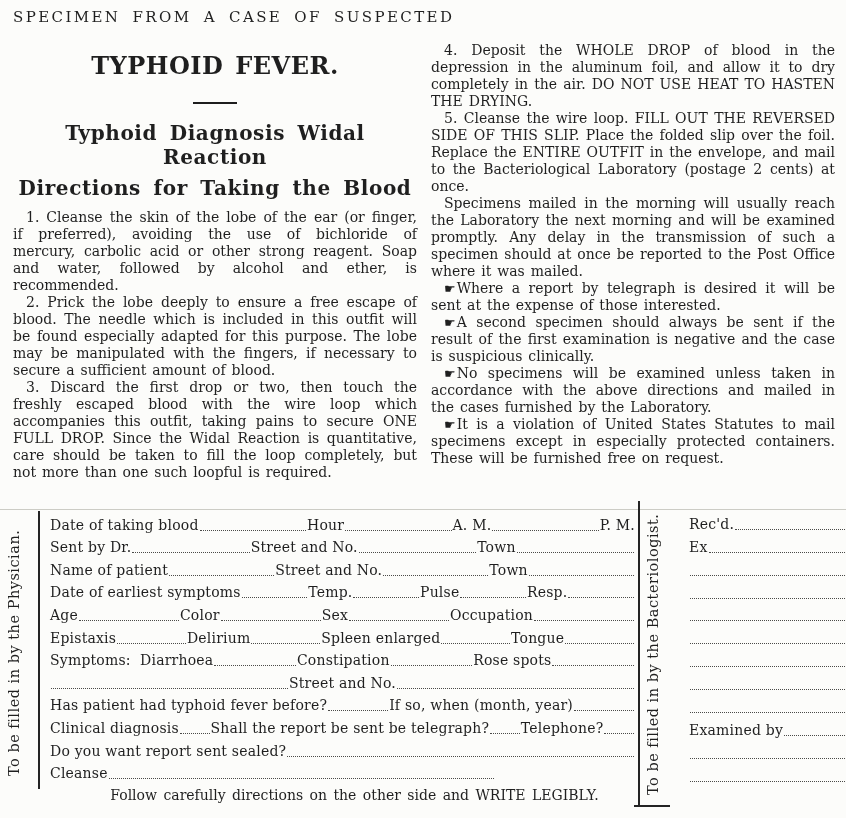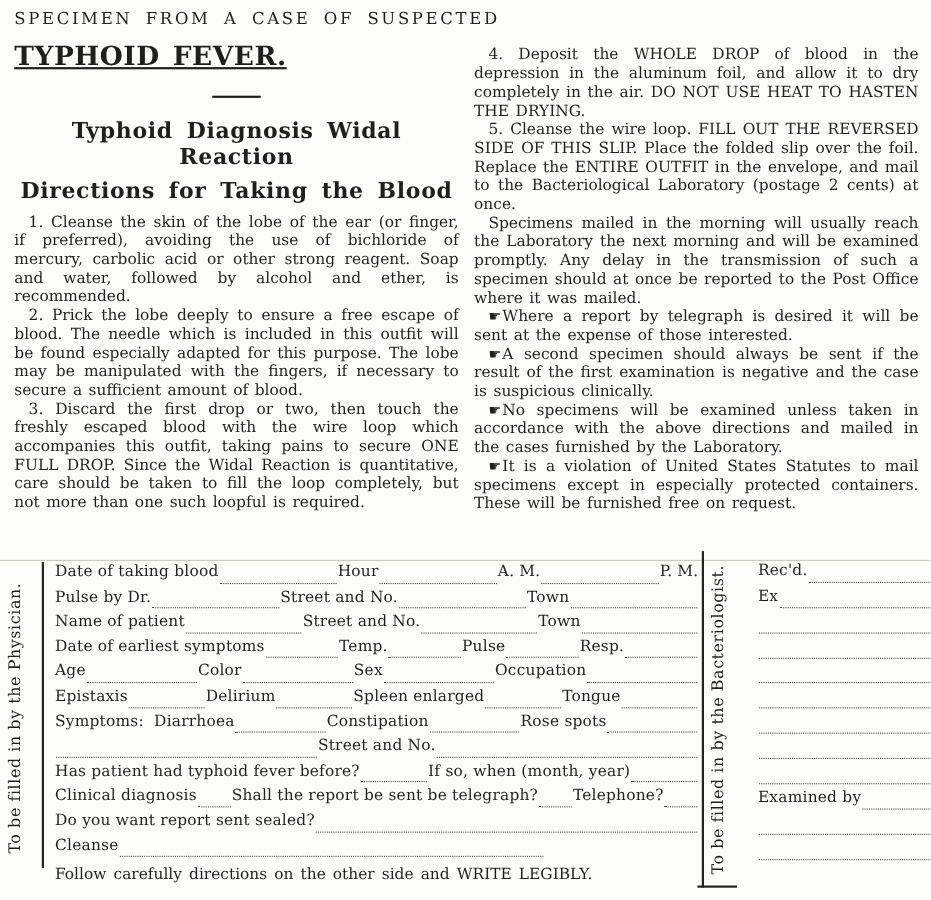--- a/index.html
+++ b/index.html
@@ -7,45 +7,45 @@
   .page {
     position:relative; width:846px; height:818px; overflow:hidden;
     background:#fcfcfa; color:#1f1f1f;
     font-family:"DejaVu Serif","Liberation Serif",serif;
   }
   
   .directions { position:absolute; top:0; left:0; width:846px; height:495px; display:flex; padding:6px 4px 0 6px; }
   .dir-col { width:50%; padding:0 7px; }
   .dir-col.right { padding-top:27px; }
   .kicker { text-align:center; font-size:15px; letter-spacing:2.4px; word-spacing:5px; margin-top:2px; white-space:nowrap; }
-  .title  { text-align:left; font-size:24px; font-weight:bold; letter-spacing:.5px; word-spacing:3px; margin-top:10px;text-decoration:underline; }
+  .title  { text-align:center; font-size:24px; font-weight:bold; letter-spacing:.5px; word-spacing:3px; margin-top:25px; }
   .divider{ width:44px; border-top:2.5px solid #1d1d1d; margin:22px auto 17px; }
   .subtitle{ text-align:center; font-size:20px; font-weight:bold; word-spacing:5px; letter-spacing:.6px; margin-bottom:7px; }
   .paras { margin-top:9px; }
   .paras p { font-size:14px; line-height:17px; text-align:justify; text-indent:13px; word-spacing:1.5px; }
   .manicule { font-family:"DejaVu Sans",sans-serif; font-size:13px; padding-right:1px; }
   
   .form-area { position:absolute; top:495px; left:0; width:846px; height:323px; font-size:14px; }
   .top-rule { position:absolute; top:14px; left:0; width:846px; height:1px; background:#ccccc5; }
   .v-label { position:absolute; writing-mode:vertical-rl; transform:rotate(180deg);
              font-size:14.5px; letter-spacing:.5px; white-space:nowrap; text-align:center; }
   .v-label.phys { left:6px;  top:20px; height:276px; }
   .v-label.bact { left:645px; top:8px; height:302px; }
   .rule { position:absolute; width:2px; background:#242424; }
   .rule-left  { left:38px;  top:16px; height:278px; }
   .rule-right { left:638px; top:6px;  height:306px; }
   .bact-base  { position:absolute; left:634px; top:310px; width:36px; height:2px; background:#242424; }
   .form-main  { position:absolute; left:50px;  top:17px; width:585px; }
   .form-right { position:absolute; left:654px; top:16px; width:171px;margin-left:35px; }
-  .f-row { display:flex; height:22.6px; }
+  .f-row { display:flex; align-items:flex-end; height:22.6px; }
   .form-right .f-row { height:22.9px; }
   .lbl  { white-space:pre; padding-bottom:2px; letter-spacing:.2px; }
   .dots { flex:1 1 auto; border-bottom:1.5px dotted #4a4a48; margin:0 1px 4px 1px; min-width:10px; }
   .form-main .f-row:nth-child(12) .dots { flex:0 0 385px; }
-  .form-footer { position:absolute; left:50px; top:292px; width:585px; text-align:left;
+  .form-footer { position:absolute; left:62px; top:292px; width:585px; text-align:center;
                  font-size:14px; word-spacing:2px; white-space:nowrap; }
 </style>
 </head>
 <body>
 
 <div class="page">
 
   <div class="directions">
     <div class="dir-col left">
       <div class="kicker">SPECIMEN FROM A CASE OF SUSPECTED</div>
@@ -80,21 +80,21 @@
         <div class="f-row">
           <span class="lbl">Date of taking blood</span>
           <span class="dots"></span>
           <span class="lbl">Hour</span>
           <span class="dots"></span>
           <span class="lbl">A. M.</span>
           <span class="dots"></span>
           <span class="lbl">P. M.</span>
         </div>
         <div class="f-row">
-          <span class="lbl">Pulse by Dr.</span>
+          <span class="lbl">Sent by Dr.</span>
           <span class="dots"></span>
           <span class="lbl">Street and No.</span>
           <span class="dots"></span>
           <span class="lbl">Town</span>
           <span class="dots"></span>
         </div>
         <div class="f-row">
           <span class="lbl">Name of patient</span>
           <span class="dots"></span>
           <span class="lbl">Street and No.</span>

